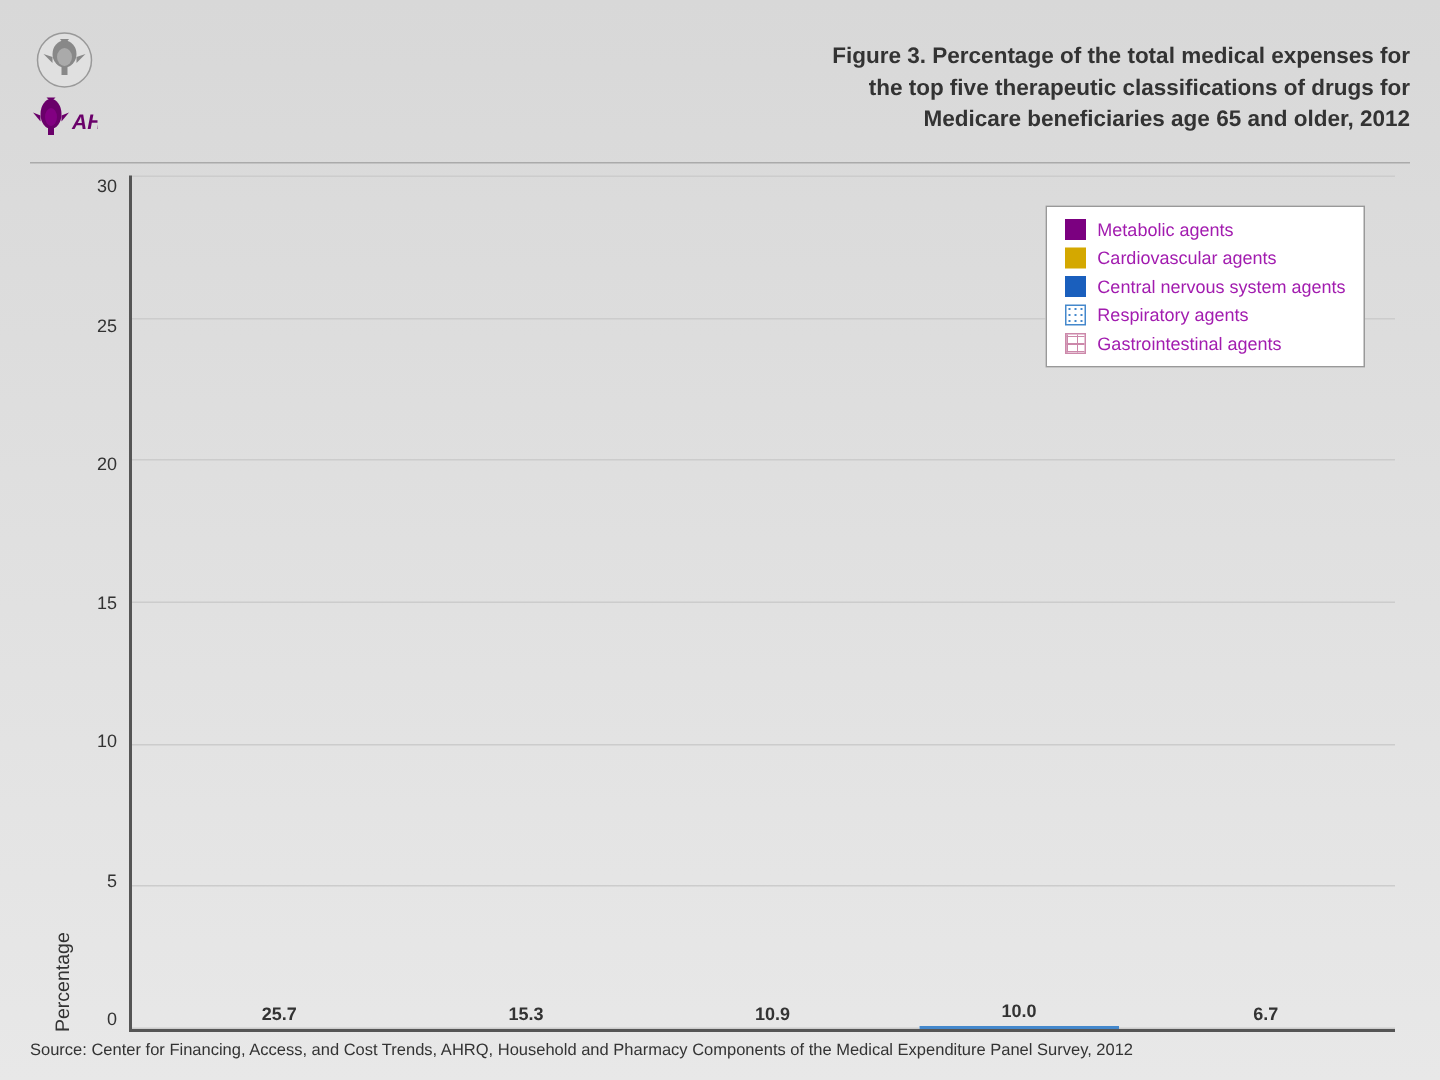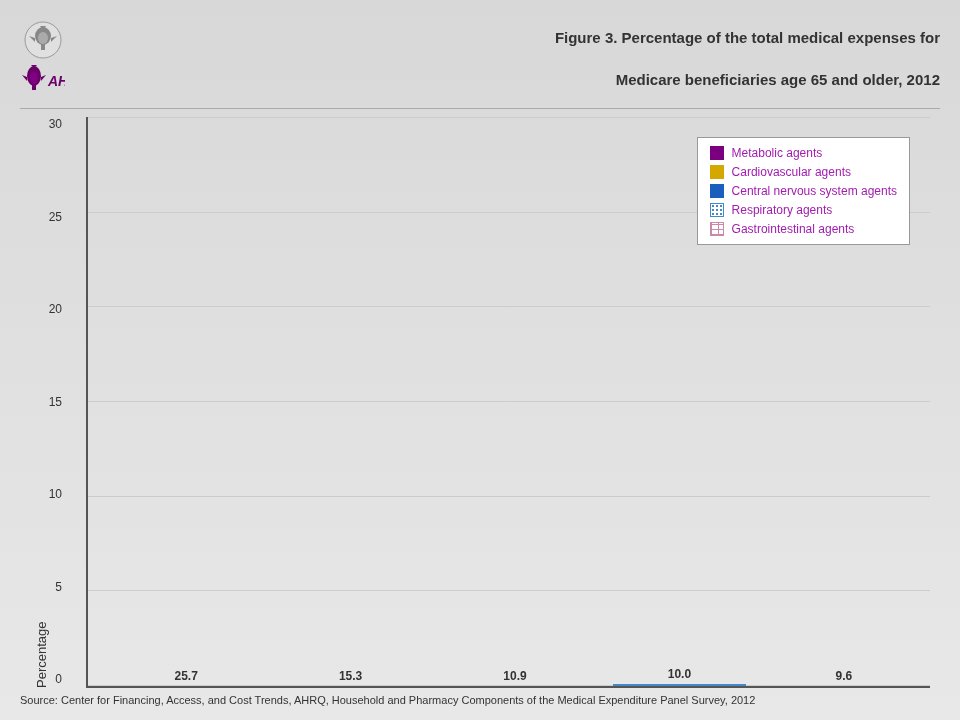--- a/index.html
+++ b/index.html
@@ -84,21 +84,21 @@
     .chart-plot {
       flex: 1;
       display: flex;
       position: relative;
     }
     .y-axis {
       display: flex;
       flex-direction: column;
       justify-content: space-between;
       align-items: flex-end;
-      padding-right: 24px;
+      padding-right: 8px;
       padding-bottom: 2px;
       width: 35px;
       text-align: right;
     }
     .y-tick {
       font-size: 12px;
       color: #333;
     }
     .bars-area {
       flex: 1;
@@ -251,21 +251,21 @@
           <polygon points="21,13 26,11 21,17" fill="#6a006a"></polygon>
           <rect x="12" y="21" width="4" height="5" fill="#6a006a"></rect>
 
           <text x="28" y="22" font-size="14" font-weight="bold" font-style="italic" fill="#6a006a" font-family="Arial">AHRQ</text>
         </svg>
       </div>
     </div>
     <div class="title-area">
       <div class="chart-title">
         <span>Figure 3. Percentage of the total medical expenses for</span><br>
-        <br>
+        <span>the top five therapeutic classifications  of drugs for</span><br>
         <span>Medicare beneficiaries  age 65 and older, 2012</span>
       </div>
     </div>
   </div>
 
   <hr class="divider">
 
   <div class="chart-area">
     <div class="chart-wrapper">
 
@@ -314,21 +314,21 @@
                 <span class="bar-value">10.9</span>
                 <div class="bar bar-cns" style="height: calc(36.3% - 14px);"></div>
               </div>
 
               <div class="bar-group">
                 <span class="bar-value">10.0</span>
                 <div class="bar bar-respiratory" style="height: calc(33.3% - 14px);"></div>
               </div>
 
               <div class="bar-group">
-                <span class="bar-value">9.6</span>
+                <span class="bar-value">6.7</span>
                 <div class="bar bar-gastrointestinal" style="height: calc(22.3% - 14px);"></div>
               </div>
             </div>
 
             <div class="legend-box">
               <div class="legend-item">
                 <div class="legend-swatch legend-swatch-metabolic"></div>
                 <span>Metabolic agents</span>
               </div>
               <div class="legend-item">

